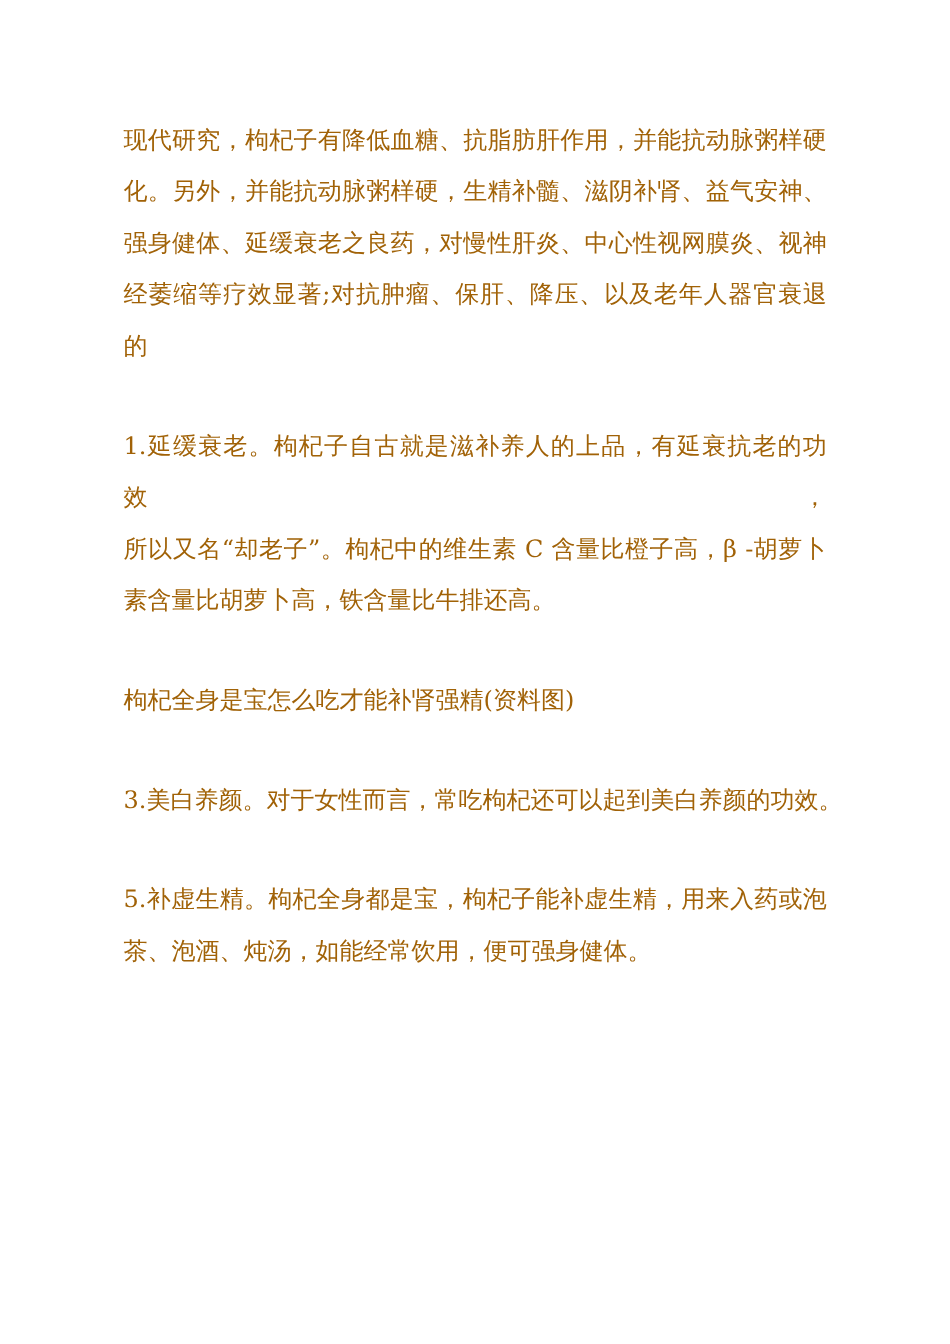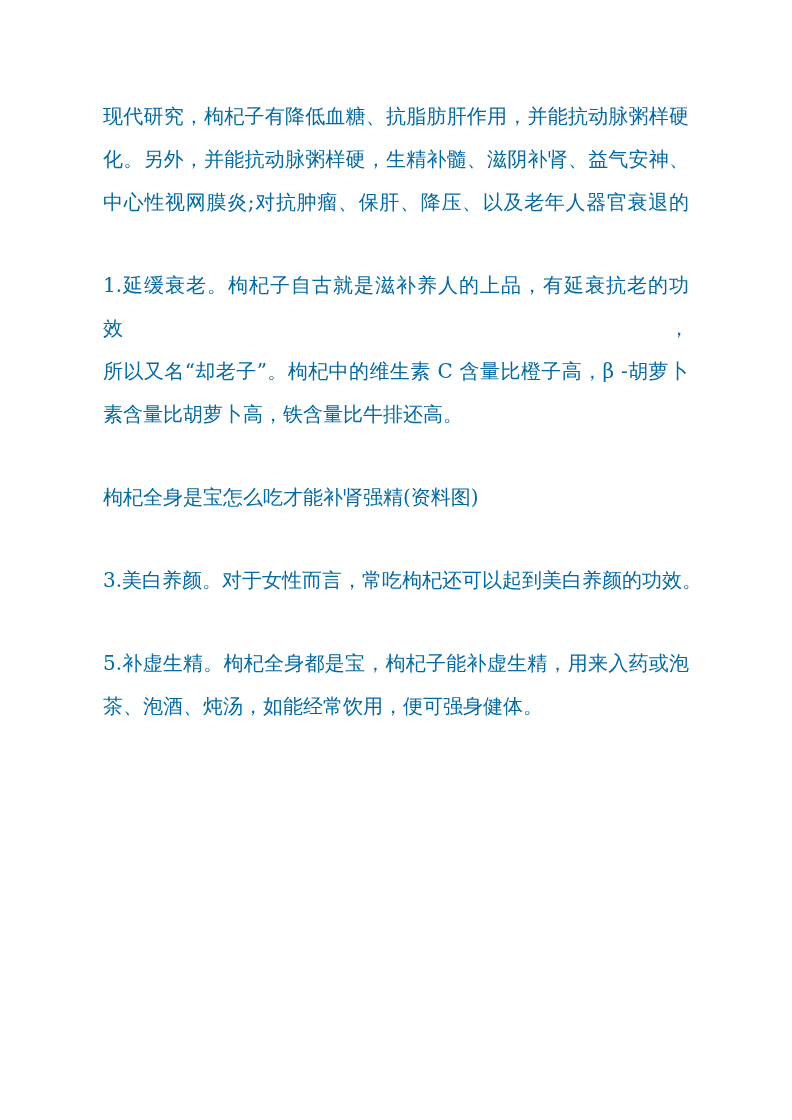--- a/index.html
+++ b/index.html
@@ -11,21 +11,21 @@
     position: relative;
     width: 792px;
     height: 1120px;
     box-sizing: border-box;
     background: #ffffff;
     padding: 95px 103px 0 103px;
     overflow: hidden;
     font-family: "DejaVu Serif", "Liberation Serif", serif;
     font-size: 20px;
     line-height: 43px;
-    color: #0369a1;
+    color: #a16207;
   }
   .para {
     margin: 40px 0 0 0;
   }
   .para:first-child {
     margin-top: 0;
   }
   .para.gap-xl {
     margin-top: 77px;
   }
@@ -41,21 +41,22 @@
   }
 </style>
 </head>
 <body>
 
 <div class="page">
 
   <div class="para">
     <span class="line fill">现代研究，枸杞子有降低血糖、抗脂肪肝作用，并能抗动脉粥样硬</span>
     <span class="line fill">化。另外，并能抗动脉粥样硬，生精补髓、滋阴补肾、益气安神、</span>
-    <span class="line fill">中心性视网膜炎;对抗肿瘤、保肝、降压、以及老年人器官衰退的</span>
+    <span class="line fill">强身健体、延缓衰老之良药，对慢性肝炎、中心性视网膜炎、视神</span>
+    <span class="line fill">经萎缩等疗效显著;对抗肿瘤、保肝、降压、以及老年人器官衰退的</span>
   </div>
 
   <div class="para">
     <span class="line fill">1.延缓衰老。枸杞子自古就是滋补养人的上品，有延衰抗老的功效，</span>
     <span class="line fill">所以又名“却老子”。枸杞中的维生素 C 含量比橙子高，β -胡萝卜</span>
     <span class="line">素含量比胡萝卜高，铁含量比牛排还高。</span>
   </div>
 
   <div class="para">
     <span class="line">枸杞全身是宝怎么吃才能补肾强精(资料图)</span>

